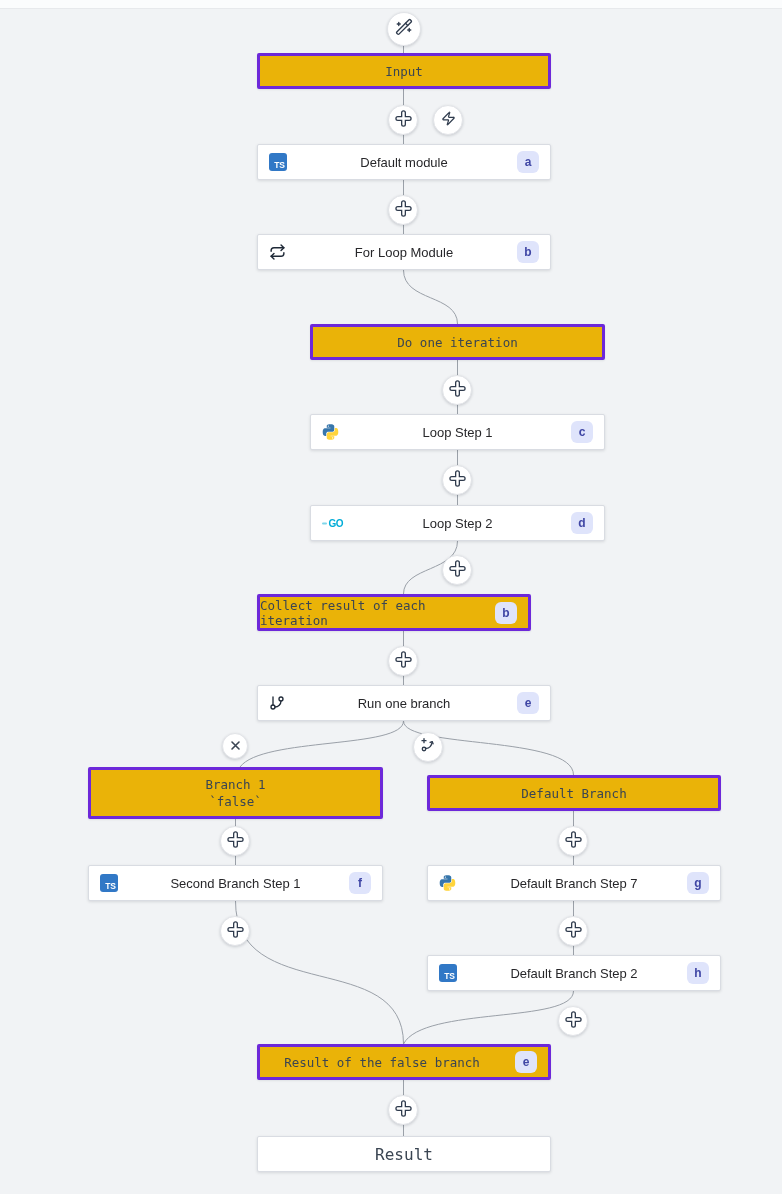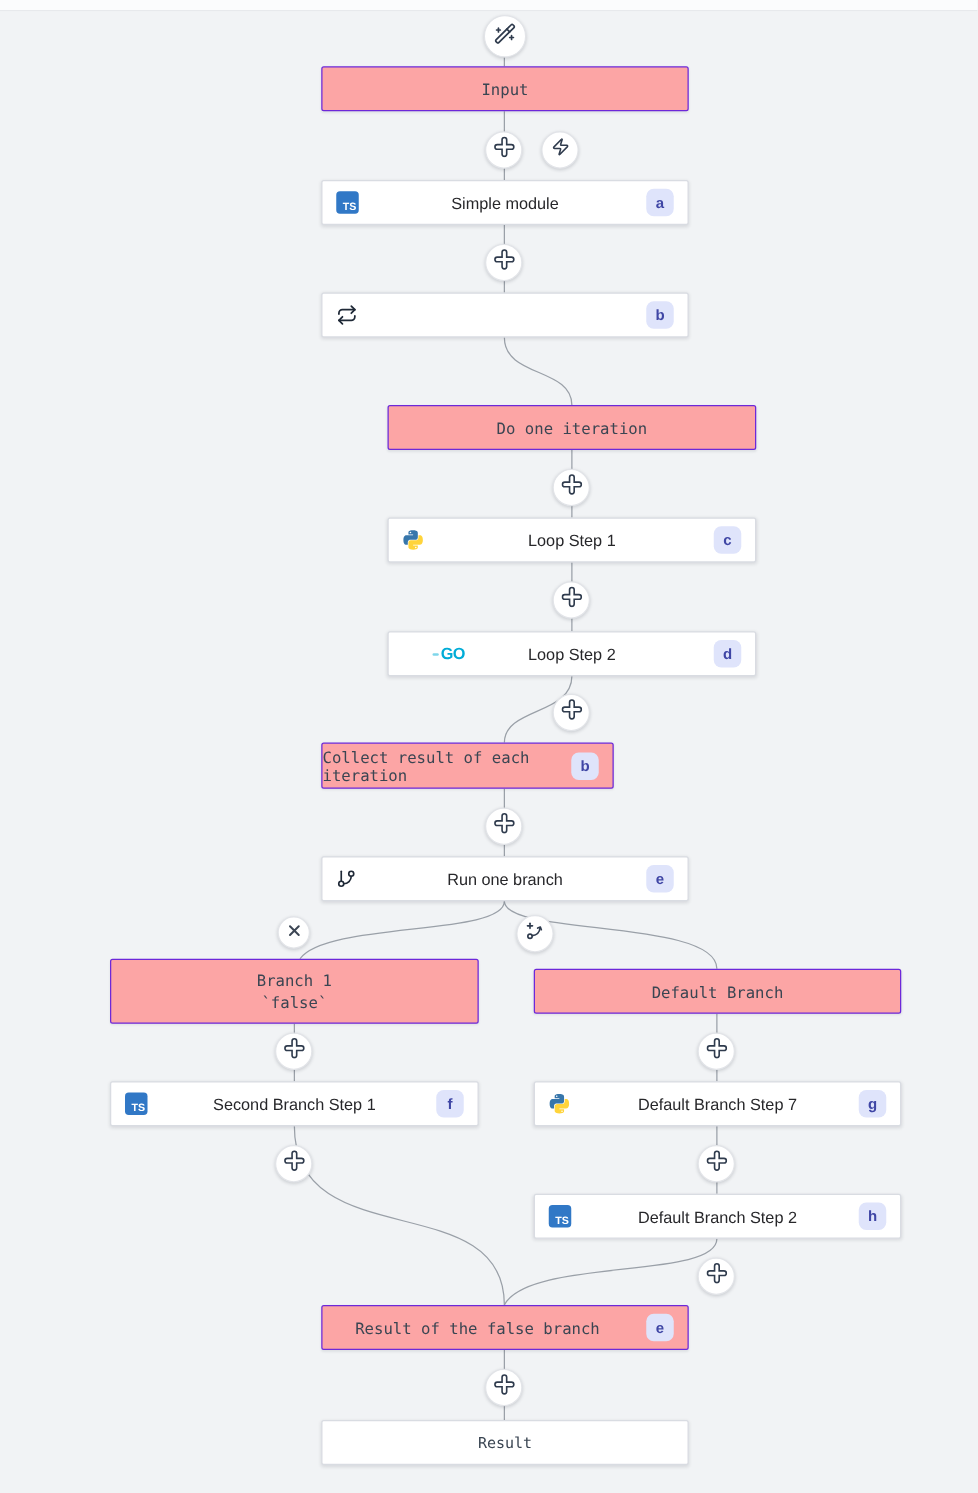--- a/index.html
+++ b/index.html
@@ -21,32 +21,32 @@
     position:absolute;box-sizing:border-box;
     display:flex;align-items:center;justify-content:center;
     border-radius:2px;cursor:pointer;
   }
   .module{
     background:#ffffff;border:1px solid #d9dce2;
     box-shadow:0 1px 3px rgba(16,24,40,.12);
     color:#27272a;font-size:13px;
   }
   .header{
-    background:#fca5a5;border:1px solid #6d28d9;
+    background:#eab308;border:3px solid #6d28d9;
     box-shadow:0 1px 2px rgba(16,24,40,.08);
     color:#3a4552;
     font-family:"DejaVu Sans Mono","Liberation Mono",monospace;
     font-size:12.5px;
   }
   .header.two-line{flex-direction:column;line-height:17px;}
   .header.with-badge{padding-right:44px;}
   .module .label{width:100%;text-align:center;}
   .module.mono{
     font-family:"DejaVu Sans Mono","Liberation Mono",monospace;
-    font-size:12px;color:#3a4552;
+    font-size:16px;color:#3a4552;
   }
   .node-icon{
     position:absolute;left:11px;top:50%;transform:translateY(-50%);
     display:flex;align-items:center;justify-content:center;
   }
   .badge{
     position:absolute;right:11px;top:50%;transform:translateY(-50%);
     width:22px;height:22px;border-radius:6px;
     background:#dfe4fb;color:#3f46a5;
     font-family:"Liberation Sans",sans-serif;
@@ -54,21 +54,21 @@
     display:flex;align-items:center;justify-content:center;
   }
   .ts-box{
     width:18px;height:18px;border-radius:3px;background:#3178c6;
     color:#ffffff;font-weight:700;font-size:8.5px;
     display:flex;align-items:flex-end;justify-content:flex-end;
     padding:0 2px 1px 0;box-sizing:border-box;
   }
   .go-box{
     display:flex;align-items:center;
-    color:#00acd7;font-weight:700;font-size:13px;letter-spacing:-0.5px;margin-left:24px;
+    color:#00acd7;font-weight:700;font-size:10px;letter-spacing:-0.5px;
   }
   .go-box::before{
     content:"";display:inline-block;width:5px;height:2px;
     background:#7fd6ea;margin-right:1.5px;border-radius:1px;
   }
   .circle{
     position:absolute;background:#ffffff;
     border:1px solid #e2e4e8;border-radius:50%;
     box-shadow:0 1px 3px rgba(16,24,40,.18);
     display:flex;align-items:center;justify-content:center;
@@ -133,21 +133,21 @@
       <svg viewBox="0 0 24 24" width="15" height="15" fill="none" stroke="#2f3b4d" stroke-width="2" stroke-linecap="round" stroke-linejoin="round">
         <path d="M4 14a1 1 0 0 1-.78-1.63l9.9-10.2a.5.5 0 0 1 .86.46l-1.92 6.02A1 1 0 0 0 13 10h7a1 1 0 0 1 .78 1.63l-9.9 10.2a.5.5 0 0 1-.86-.46l1.92-6.02A1 1 0 0 0 11 14z"></path>
       </svg>
     </span>
   </div>
 
   <div class="node module" style="left:257px;top:144px;width:294px;height:36px;">
     <span class="node-icon ts-box">
         <span>TS</span>
       </span>
-    <span class="label">Simple module</span>
+    <span class="label">Default module</span>
     <span class="badge">a</span>
   </div>
 
   <div class="circle d30" style="left:388px;top:195px;">
     <span>
       <svg width="17" height="17" viewBox="0 0 17 17">
           <path d="M8.5 2.8v11.4M2.8 8.5h11.4" stroke="#2f3b4d" stroke-width="5" stroke-linecap="round"></path>
           <path d="M8.5 2.8v11.4M2.8 8.5h11.4" stroke="#ffffff" stroke-width="2.4" stroke-linecap="round"></path>
         </svg>
     </span>
@@ -155,20 +155,21 @@
 
   <div class="node module" style="left:257px;top:234px;width:294px;height:36px;">
     <span class="node-icon">
       <svg viewBox="0 0 24 24" width="17" height="17" fill="none" stroke="#1f2937" stroke-width="2" stroke-linecap="round" stroke-linejoin="round">
         <path d="m17 2 4 4-4 4"></path>
           <path d="M3 11v-1a4 4 0 0 1 4-4h14"></path>
           <path d="m7 22-4-4 4-4"></path>
           <path d="M21 13v1a4 4 0 0 1-4 4H3"></path>
       </svg>
     </span>
+    <span class="label">For Loop Module</span>
     <span class="badge">b</span>
   </div>
 
   <div class="node header" style="left:310px;top:324px;width:295px;height:36px;">
     <span>Do one iteration</span>
   </div>
 
   <div class="circle d30" style="left:442px;top:375px;">
     <span>
       <svg width="17" height="17" viewBox="0 0 17 17">
@@ -208,21 +209,21 @@
 
   <div class="circle d30" style="left:442px;top:555px;">
     <span>
       <svg width="17" height="17" viewBox="0 0 17 17">
           <path d="M8.5 2.8v11.4M2.8 8.5h11.4" stroke="#2f3b4d" stroke-width="5" stroke-linecap="round"></path>
           <path d="M8.5 2.8v11.4M2.8 8.5h11.4" stroke="#ffffff" stroke-width="2.4" stroke-linecap="round"></path>
         </svg>
     </span>
   </div>
 
-  <div class="node header with-badge" style="left:257px;top:594px;width:234px;height:37px;">
+  <div class="node header with-badge" style="left:257px;top:594px;width:274px;height:37px;">
     <span>Collect result of each iteration</span>
     <span class="badge">b</span>
   </div>
 
   <div class="circle d30" style="left:388px;top:646px;">
     <span>
       <svg width="17" height="17" viewBox="0 0 17 17">
           <path d="M8.5 2.8v11.4M2.8 8.5h11.4" stroke="#2f3b4d" stroke-width="5" stroke-linecap="round"></path>
           <path d="M8.5 2.8v11.4M2.8 8.5h11.4" stroke="#ffffff" stroke-width="2.4" stroke-linecap="round"></path>
         </svg>

